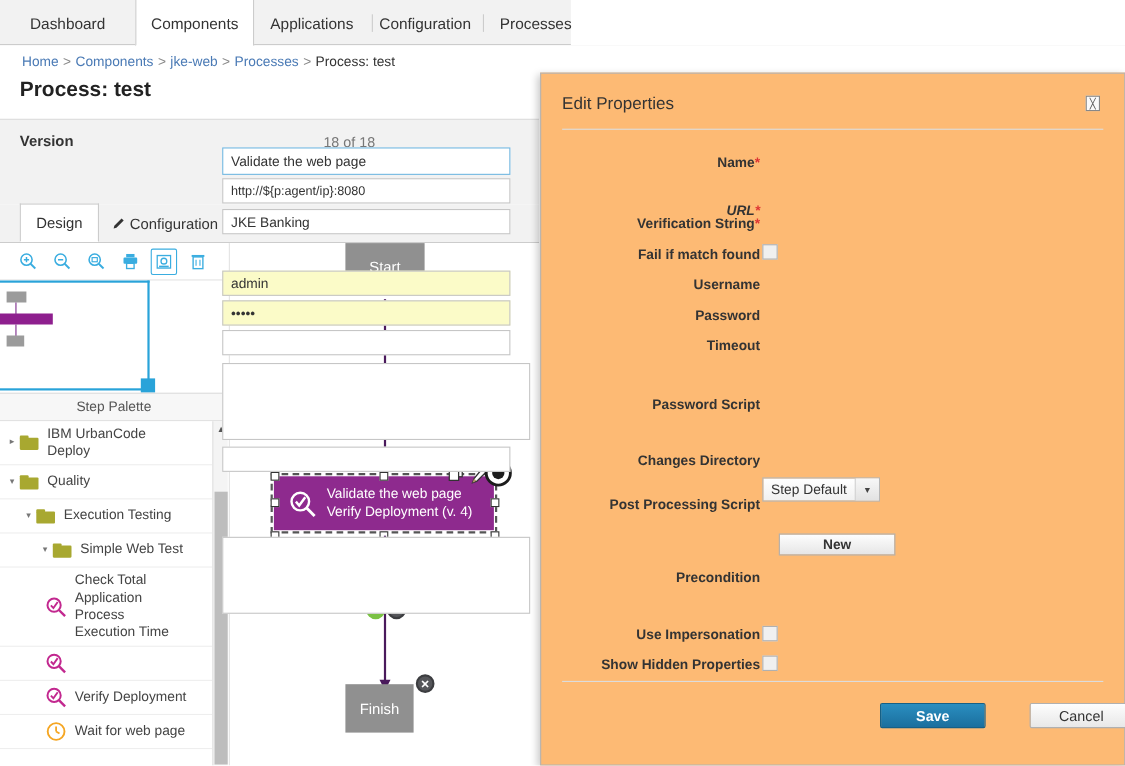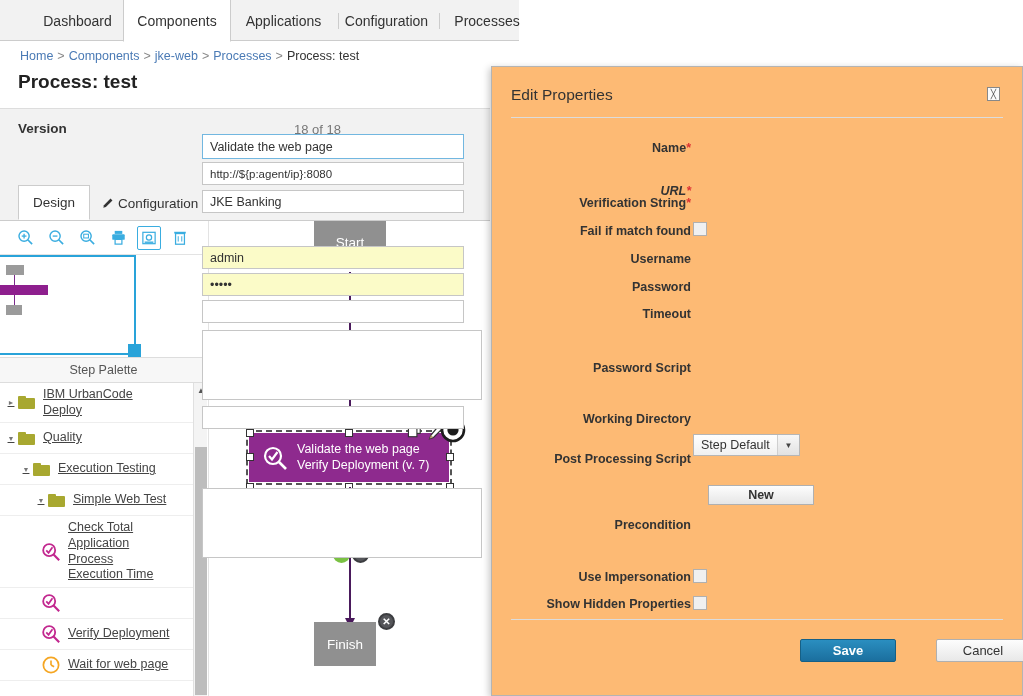--- a/index.html
+++ b/index.html
@@ -149,21 +149,21 @@
     display: flex; align-items: center; justify-content: center;
     font-size: 8px; color: #555; cursor: pointer;
   }
   .scroll-thumb {
     position: absolute; left: 1px; top: 64px; width: 12px; height: 248px;
     background: #bdbdbd; cursor: grab;
   }
   .pal-row {
     position: relative; display: flex; align-items: center;
     border-bottom: 1px solid #eee; min-height: 31px;
-    font-size: 12.5px; color: #444; cursor: pointer; padding: 4px 18px; text-decoration: underline;
+    font-size: 12.5px; color: #444; cursor: pointer; padding: 4px 18px;
   }
   .pal-arrow {
     width: 14px; flex: 0 0 auto; font-size: 7px; color: #777;
     display: flex; justify-content: center;
   }
   .folder-icon {
     width: 18px; height: 13px; flex: 0 0 auto; position: relative;
     margin-right: 7px;
   }
   .folder-icon::before {
@@ -292,21 +292,21 @@
   }
 </style>
 </head>
 <body>
 
 <div id="root">
 
   <div class="topnav">
     <div class="topnav-fill"></div>
     <div class="topnav-inner" id="topnav-inner">
-        <div class="nav-tab" style="left: 24px; width: 107px;">
+        <div class="nav-tab" style="left: 8px; width: 107px;">
           <span>Dashboard</span>
         </div>
         <div class="nav-tab active" style="left: 123px; width: 108px;">
           <span>Components</span>
         </div>
         <div class="nav-tab" style="left: 231px; width: 105px;">
           <span>Applications</span>
         </div>
         <div class="nav-sep" style="left: 338px;"></div>
         <div class="nav-tab" style="left: 336px; width: 101px;">
@@ -489,21 +489,21 @@
     <div class="node-sel" style="left:40px;top:212px;width:200px;height:49px;">
       <span style="margin-left:13px;display:flex;">
         <svg width="26" height="26" viewBox="0 0 26 26">
           <circle cx="11" cy="11" r="8" fill="none" stroke="#ffffff" stroke-width="2.2"></circle>
           <line x1="17" y1="17" x2="24" y2="24" stroke="#ffffff" stroke-width="2.6"></line>
           <polyline points="7,11 10,14.5 15.5,7" fill="none" stroke="#ffffff" stroke-width="2.2"></polyline>
         </svg>
       </span>
       <span style="margin-left:9px;line-height:1.25;font-size:12.5px;">
         <span style="display:block;">Validate the web page</span>
-        <span style="display:block;">Verify Deployment (v. 7)</span>
+        <span style="display:block;">Verify Deployment (v. 4)</span>
       </span>
     </div>
 
     <div class="handle" style="left:37px;top:208px;"></div>
     <div class="handle" style="left:136px;top:208px;"></div>
     <div class="handle" style="left:237px;top:208px;"></div>
     <div class="handle" style="left:37px;top:232px;"></div>
     <div class="handle" style="left:237px;top:232px;"></div>
     <div class="handle" style="left:37px;top:262px;"></div>
     <div class="handle" style="left:136px;top:262px;"></div>
@@ -571,21 +571,21 @@
 
   <div class="frm-label" style="top:280px;">Password</div>
   <input class="frm-input autofill" style="top: 273px;" value="•••••">
 
   <div class="frm-label" style="top:307px;">Timeout</div>
   <input class="frm-input" style="top: 300px;" value="">
 
   <div class="frm-label" style="top:361px;">Password Script</div>
   <textarea class="frm-textarea" style="top: 330px; height: 70px;"></textarea>
 
-  <div class="frm-label" style="top:412px;">Working Directory</div>
+  <div class="frm-label" style="top:412px;">Changes Directory</div>
   <input class="frm-input" style="top: 406px; width: 262px;" value="">
 
   <div class="frm-label" style="top:452px;">Post Processing Script</div>
   <div class="sel-box" style="top:434px;">
     <span class="sel-text">Step Default</span>
     <span class="sel-arrow">▼</span>
   </div>
   <div class="btn-new" style="left:691px;top:485px;margin-left:17px;">New</div>
 
   <div class="frm-label" style="top:518px;">Precondition</div>

